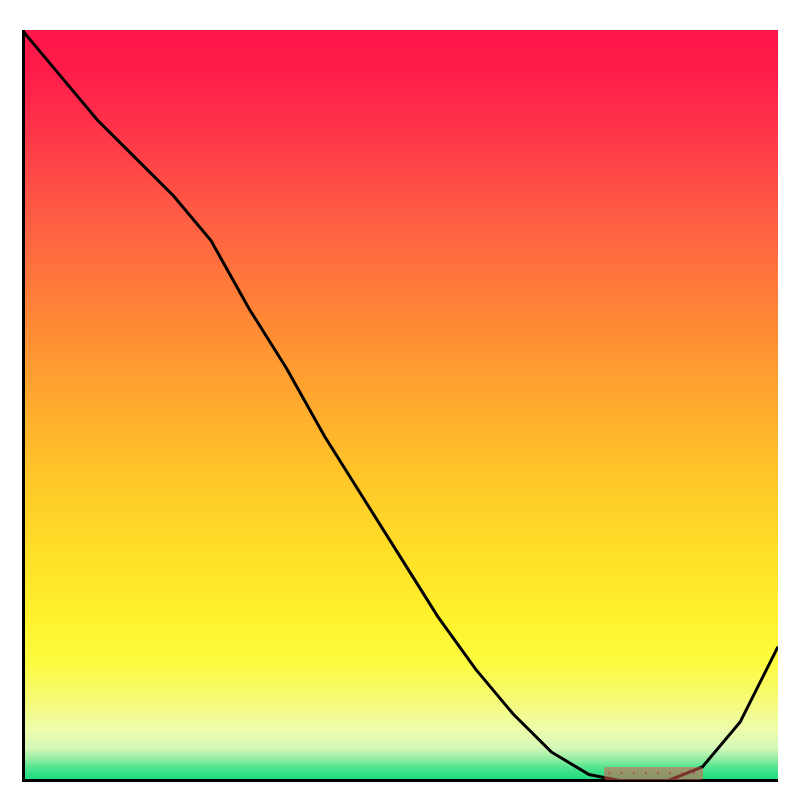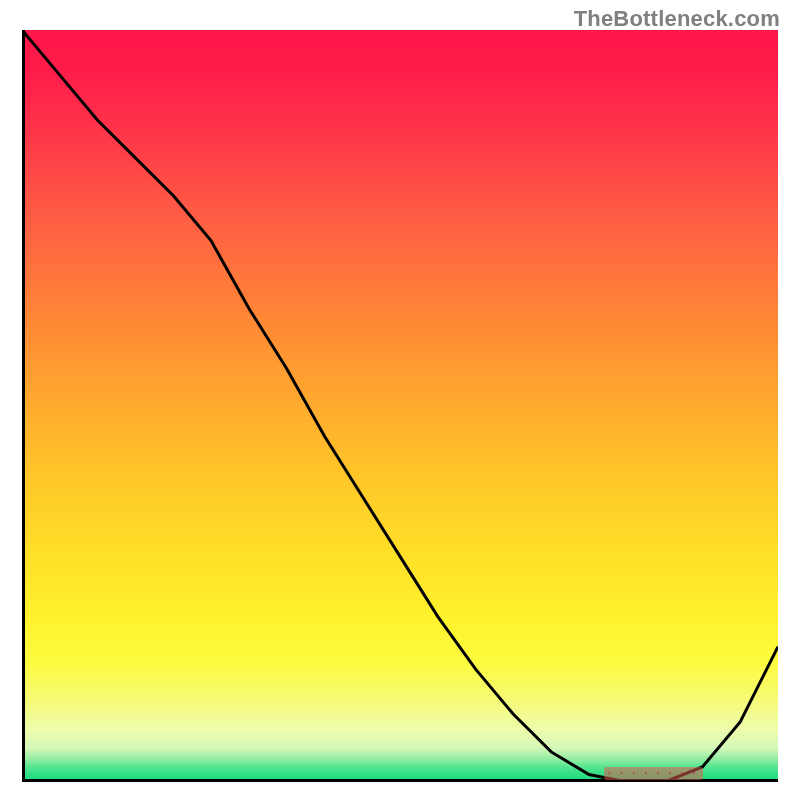--- a/index.html
+++ b/index.html
@@ -86,21 +86,20 @@
     border-radius: 3px;
     background: rgba(220,90,80,0.55);
     top: 737px;
     left: 582px;
   }
 </style>
 </head>
 <body>
 <div class="wrap">
 
-  <div class="watermark">TheBottleneck.com</div>
 
   <div class="plot">
     <div class="gradient"></div>
 
     <svg class="axes" viewBox="0 0 756 752" preserveAspectRatio="none">
 
       <line x1="1.5" y1="0" x2="1.5" y2="752" stroke="#000" stroke-width="3"></line>
 
       <line x1="0" y1="750.5" x2="756" y2="750.5" stroke="#000" stroke-width="3"></line>
     </svg>

